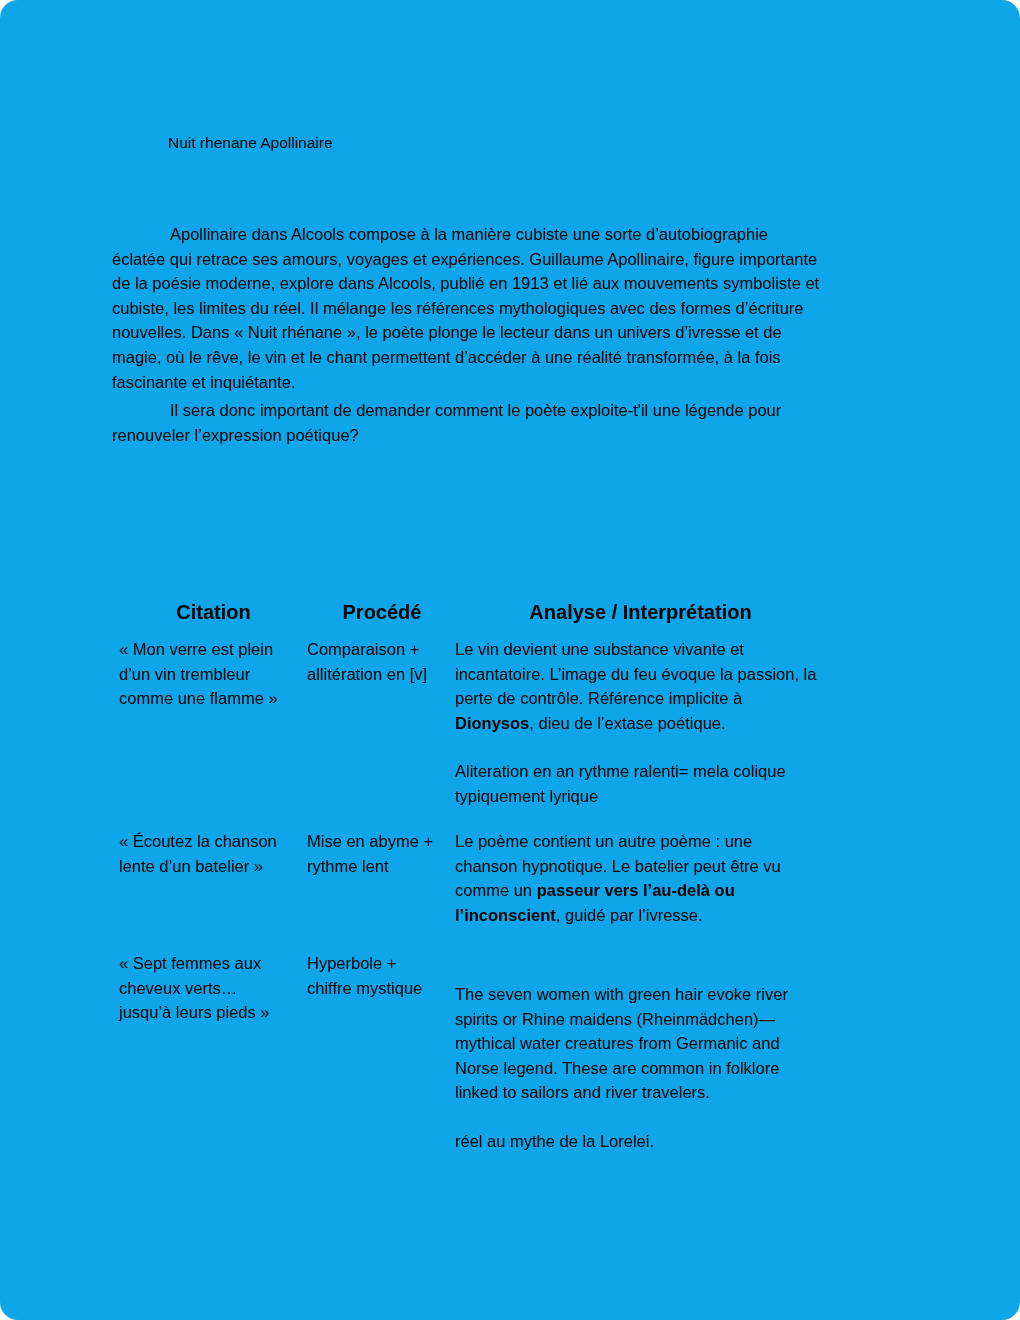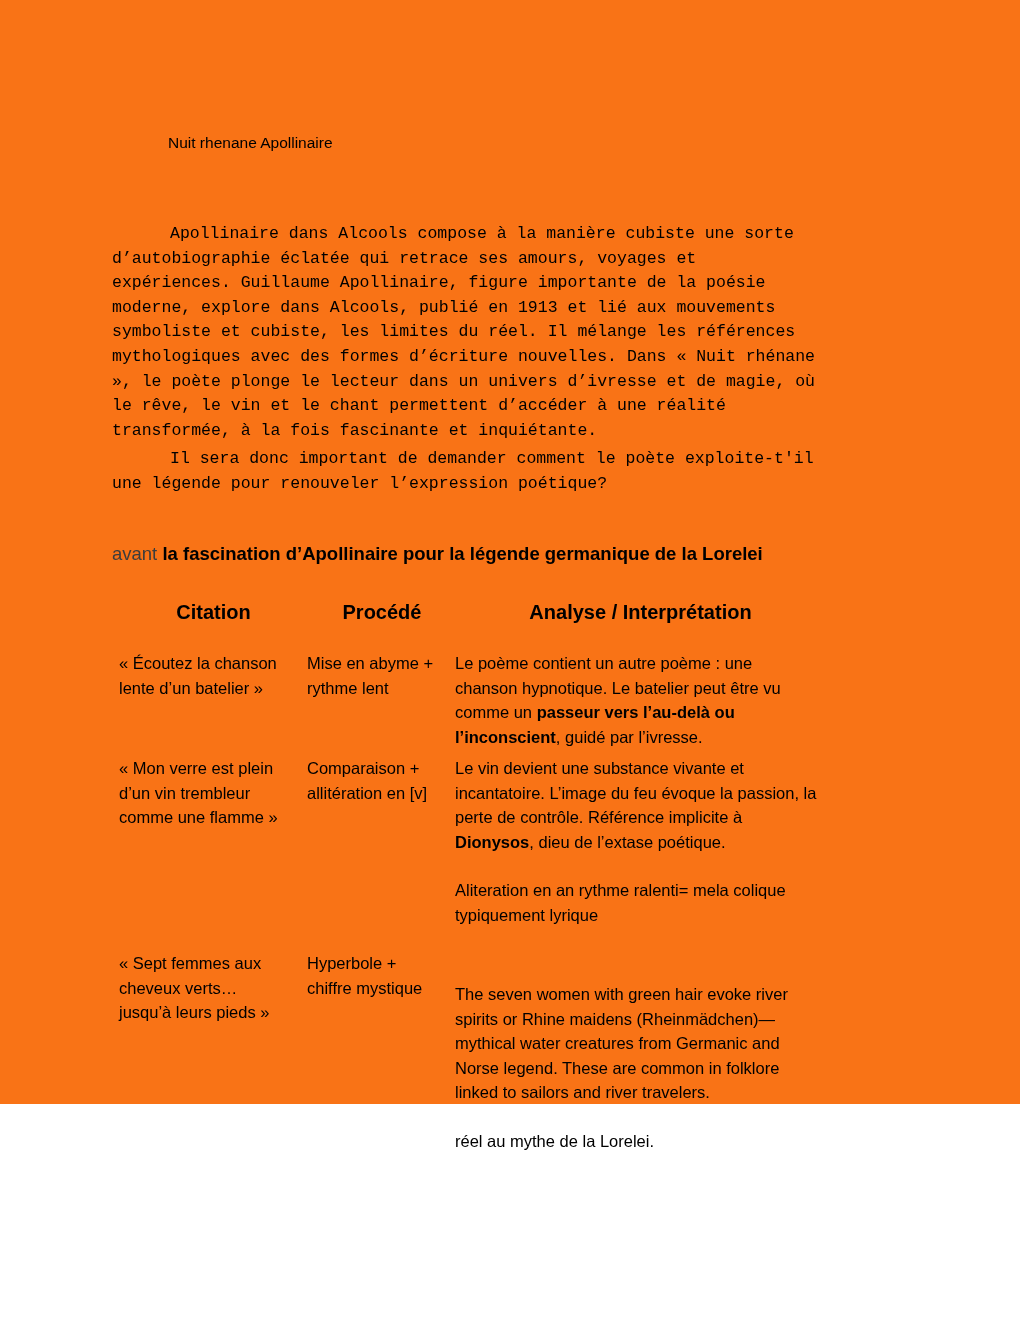--- a/index.html
+++ b/index.html
@@ -11,22 +11,23 @@
   body {
     width: 1020px;
     height: 1320px;
     font-family: "Liberation Sans", sans-serif;
     color: #000000;
     overflow: hidden;
   }
   .page {
     position: relative;
     width: 1020px;
-    height: 1104px;
-    background: #f97316;
+    height: 1320px;
+    background: #0ea5e9;
+    border-radius: 18px;
   }
 
   
   .doc-header {
     position: absolute;
     left: 168px;
     top: 132px;
     font-size: 15.5px;
     line-height: 22px;
     color: #000;
@@ -40,21 +41,21 @@
     top: 222px;
     width: 710px;
   }
   .prose p {
     margin: 0;
     font-size: 16.5px;
     line-height: 24.6px;
     text-align: left;
     color: #000;
   }
-  .prose p.indent { text-indent: 58px; font-family: Liberation Mono, monospace; }
+  .prose p.indent { text-indent: 58px; }
   .prose p + p { margin-top: 4px; }
 
   
   .section-heading {
     position: absolute;
     left: 112px;
     top: 506px;
     font-size: 18.5px;
     font-weight: bold;
     line-height: 26px;
@@ -133,53 +134,49 @@
 <div class="page">
 
   <div class="doc-header">Nuit rhenane Apollinaire</div>
 
   <div class="prose">
     <p class="indent">Apollinaire dans Alcools compose à la manière cubiste une sorte d’autobiographie éclatée qui retrace ses amours, voyages et expériences. Guillaume Apollinaire, figure importante de la poésie moderne, explore dans Alcools, publié en 1913 et lié aux mouvements symboliste et cubiste, les limites du réel. Il mélange les références mythologiques avec des formes d’écriture nouvelles. Dans « Nuit rhénane », le poète plonge le lecteur dans un univers d’ivresse et de magie, où le rêve, le vin et le chant permettent d’accéder à une réalité transformée, à la fois fascinante et inquiétante.</p>
     <p class="indent">Il sera donc important de demander comment le poète exploite-t'il une légende pour renouveler l’expression poétique?</p>
   </div>
 
 
-  <div class="section-subheading">
-    <span class="lead">avant</span>
-    <span class="strong">la fascination d’Apollinaire pour la légende germanique de la Lorelei</span>
-  </div>
 
   <table class="tbl">
     <colgroup>
       <col class="c1">
         <col class="c2">
         <col class="c3">
     </colgroup>
     <thead>
       <tr>
         <th class="h1">Citation</th>
         <th class="h2">Procédé</th>
         <th class="h3">Analyse / Interprétation</th>
       </tr>
     </thead>
     <tbody>
-      <tr class="row row2">
-        <td class="cit">« Écoutez la chanson lente d’un batelier »</td>
-        <td class="pro">Mise en abyme + rythme lent</td>
-        <td class="ana">
-          <p class="cellpara"><span>Le poème contient un autre poème : une chanson hypnotique. Le batelier peut être vu comme un </span><span class="b">passeur vers l’au-delà ou l’inconscient</span><span>, guidé par l’ivresse.</span></p>
-        </td>
-      </tr>
-
       <tr class="row row1">
         <td class="cit">« Mon verre est plein d’un vin trembleur comme une flamme »</td>
         <td class="pro">Comparaison + allitération en [v]</td>
         <td class="ana">
           <p class="cellpara"><span>Le vin devient une substance vivante et incantatoire. L’image du feu évoque la passion, la perte de contrôle. Référence implicite à </span><span class="b">Dionysos</span><span>, dieu de l’extase poétique.</span></p>
           <p class="cellpara">Aliteration en an rythme ralenti= mela colique typiquement lyrique</p>
+        </td>
+      </tr>
+
+      <tr class="row row2">
+        <td class="cit">« Écoutez la chanson lente d’un batelier »</td>
+        <td class="pro">Mise en abyme + rythme lent</td>
+        <td class="ana">
+          <p class="cellpara"><span>Le poème contient un autre poème : une chanson hypnotique. Le batelier peut être vu comme un </span><span class="b">passeur vers l’au-delà ou l’inconscient</span><span>, guidé par l’ivresse.</span></p>
         </td>
       </tr>
 
       <tr class="row row3">
         <td class="cit">« Sept femmes aux cheveux verts… jusqu’à leurs pieds »</td>
         <td class="pro">Hyperbole + chiffre mystique</td>
         <td class="ana">
           <p class="cellpara ana-offset">The seven women with green hair evoke river spirits or Rhine maidens (Rheinmädchen)—mythical water creatures from Germanic and Norse legend. These are common in folklore linked to sailors and river travelers.</p>
           <p class="cellpara">réel au mythe de la Lorelei.</p>
         </td>

